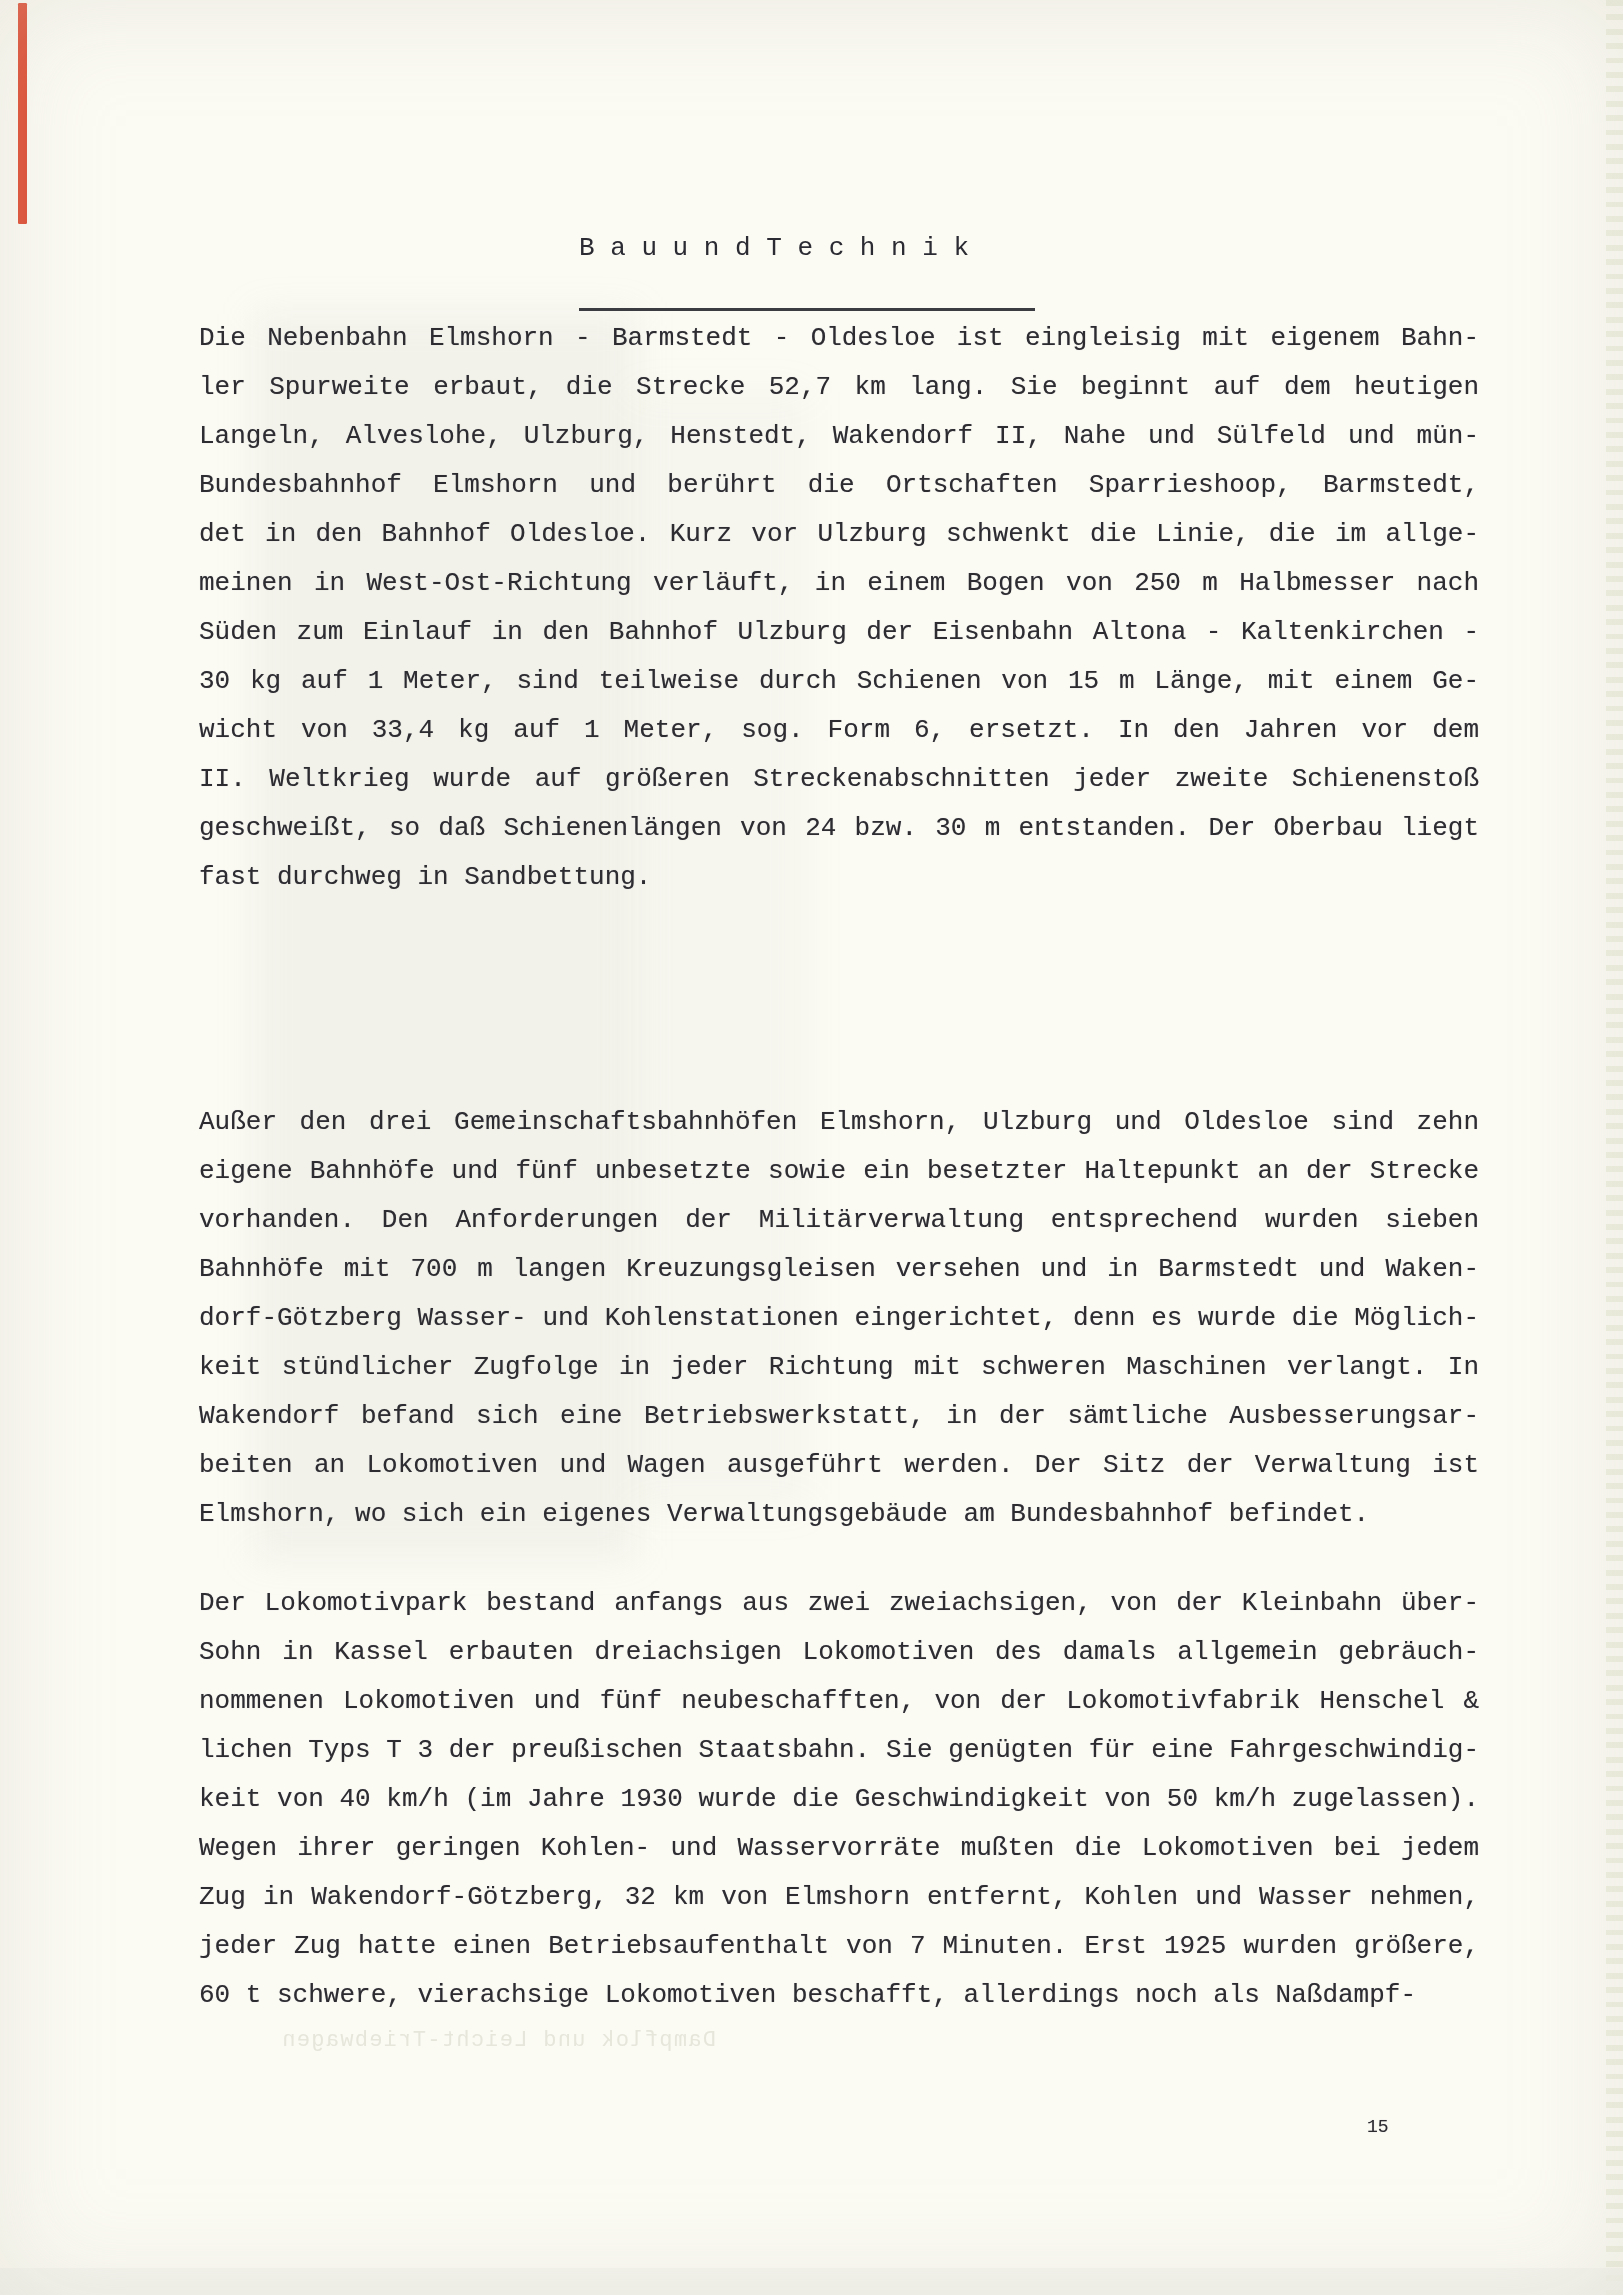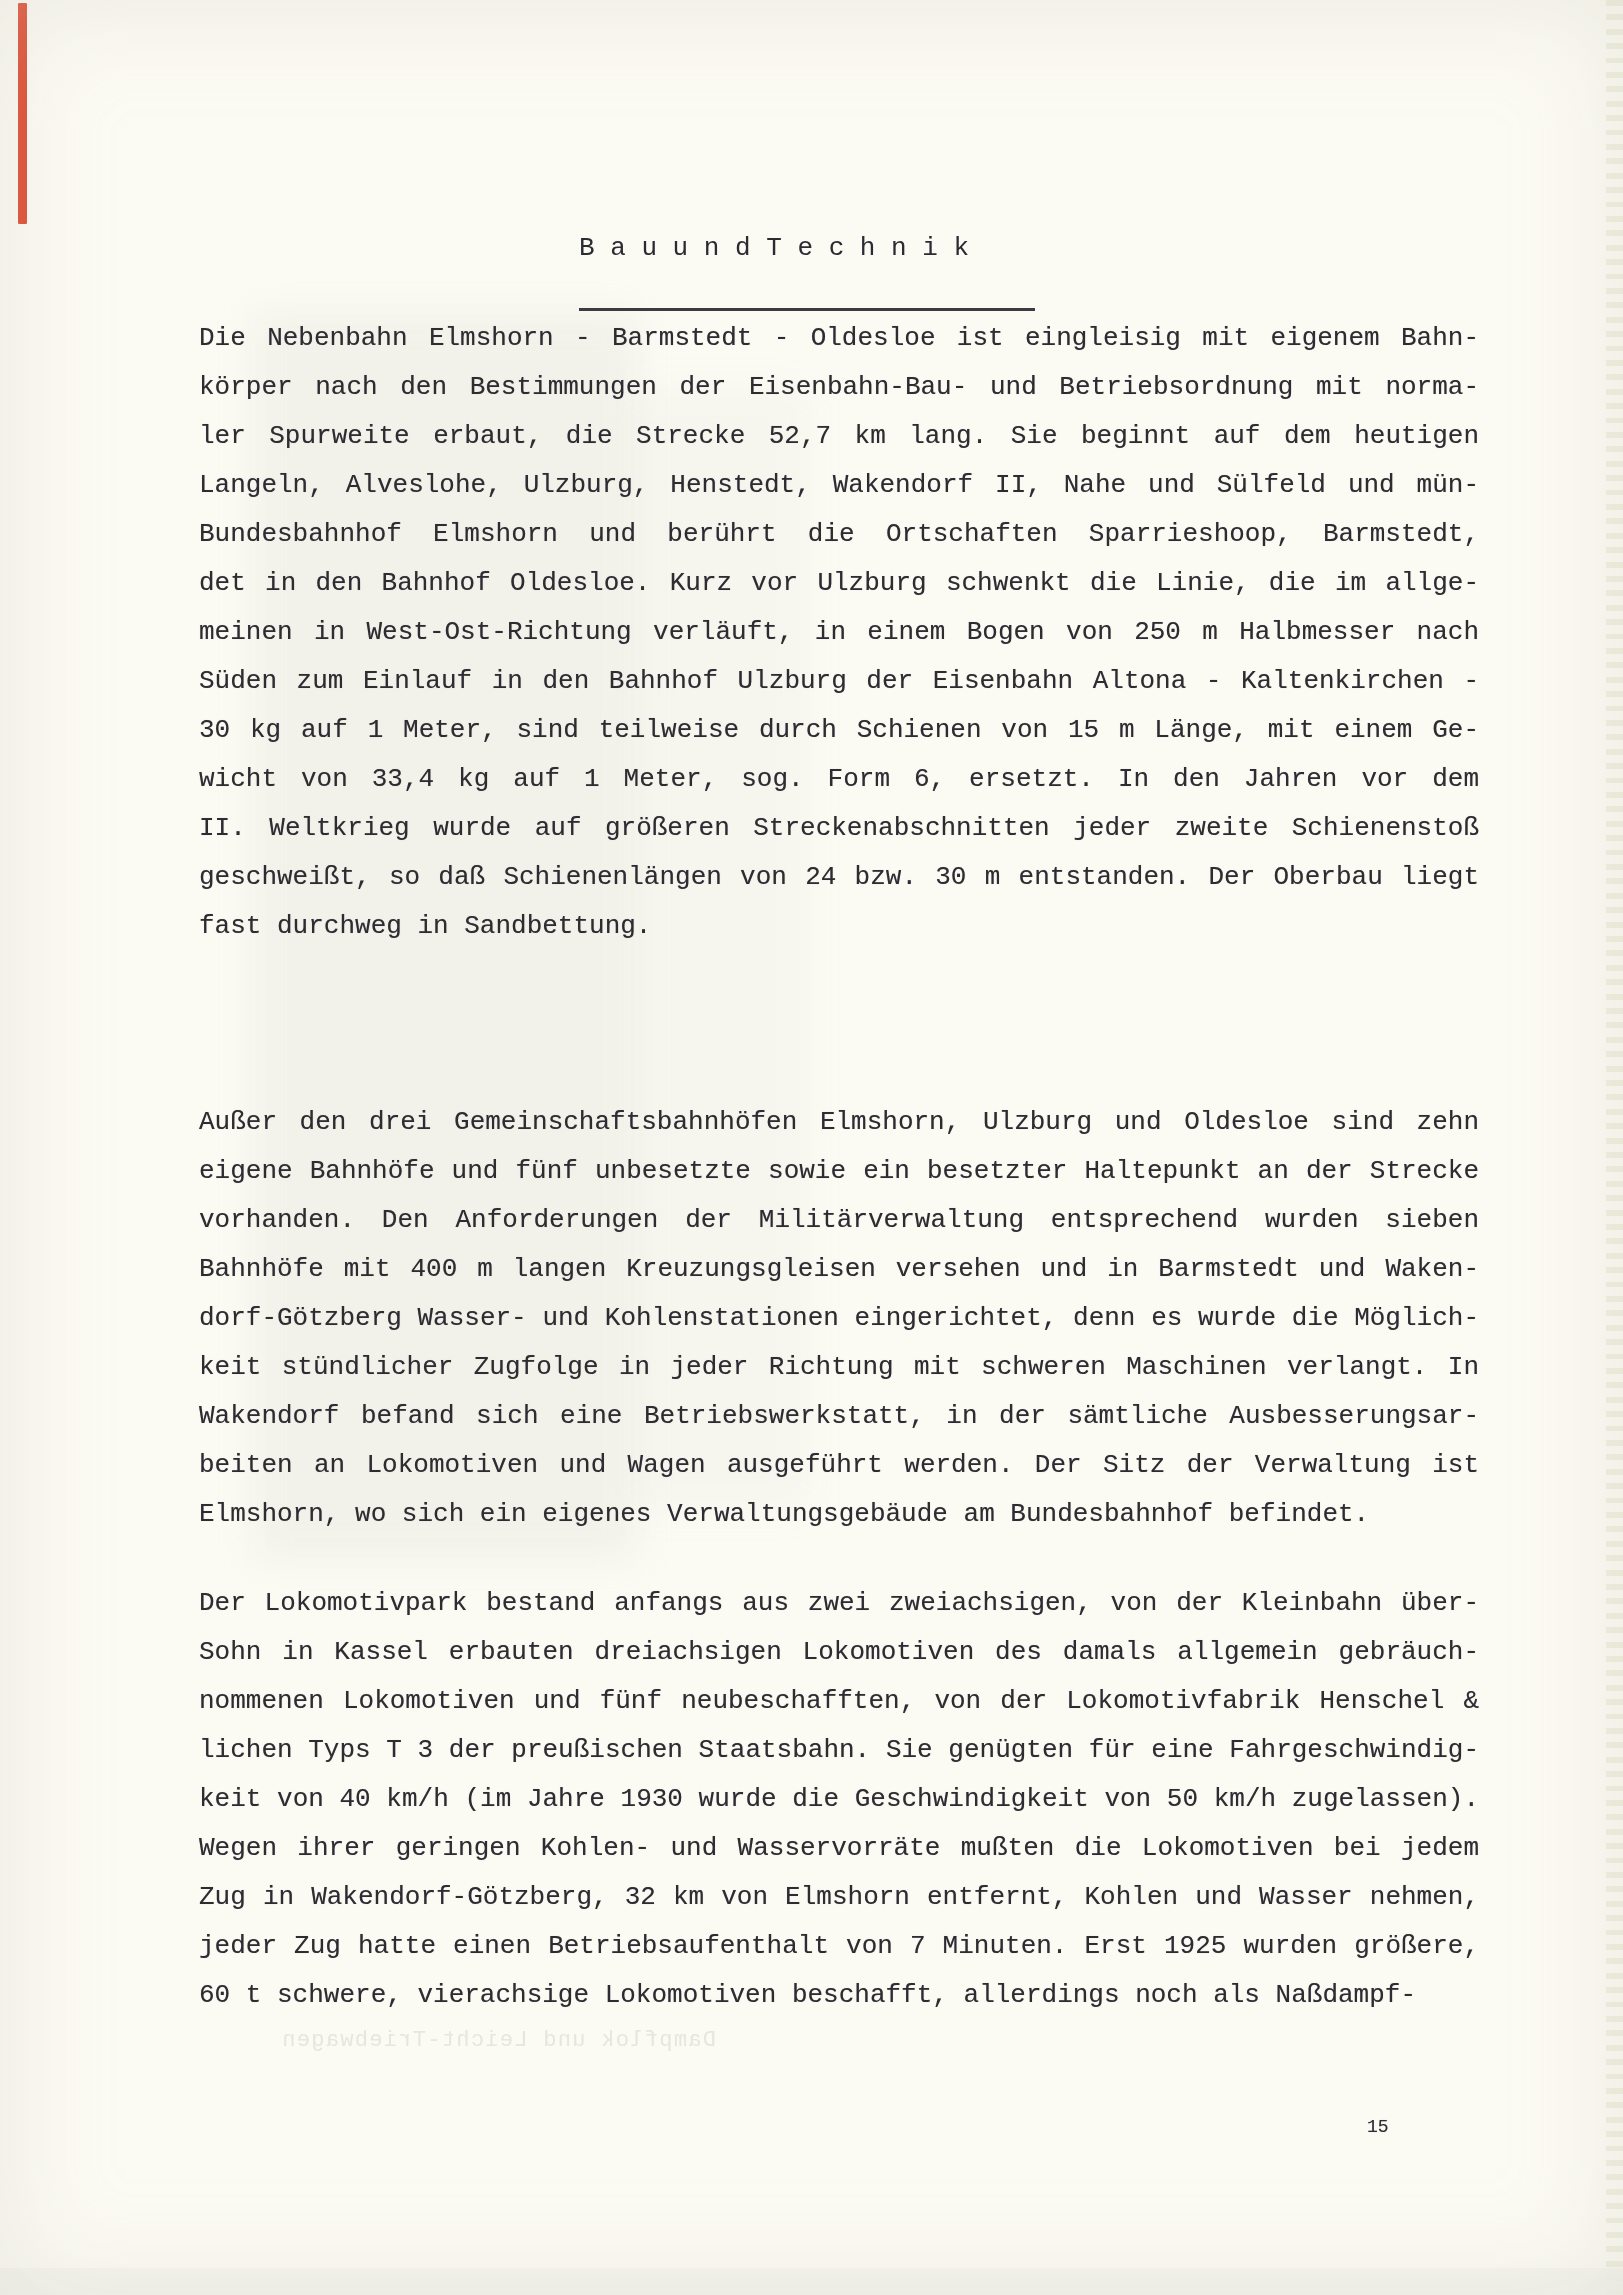--- a/index.html
+++ b/index.html
@@ -79,38 +79,37 @@
 
   <div class="red-mark" style="background:#dd4a31;" title="Dampflok und Leicht-Triebwagen"></div>
 
   <div class="edge-texture"></div>
 
   <div class="title">B a u   u n d   T e c h n i k</div>
   <div class="title-underline"></div>
 
   <div class="para p1">
       <div class="line">Die Nebenbahn Elmshorn - Barmstedt - Oldesloe ist eingleisig mit eigenem Bahn-</div>
-      <div class="line">körper nach den Bestimmungen der Eisenbahn-Bau- und Betriebsordnung mit norma-</div>
       <div class="line">ler Spurweite erbaut, die Strecke 52,7 km lang. Sie beginnt auf dem heutigen</div>
       <div class="line">Langeln, Alveslohe, Ulzburg, Henstedt, Wakendorf II, Nahe und Sülfeld und mün-</div>
       <div class="line">Bundesbahnhof Elmshorn und berührt die Ortschaften Sparrieshoop, Barmstedt,</div>
       <div class="line">det in den Bahnhof Oldesloe. Kurz vor Ulzburg schwenkt die Linie, die im allge-</div>
       <div class="line">meinen in West-Ost-Richtung verläuft, in einem Bogen von 250 m Halbmesser nach</div>
       <div class="line">Süden zum Einlauf in den Bahnhof Ulzburg der Eisenbahn Altona - Kaltenkirchen -</div>
       <div class="line">30 kg auf 1 Meter, sind teilweise durch Schienen von 15 m Länge, mit einem Ge-</div>
       <div class="line">wicht von 33,4 kg auf 1 Meter, sog. Form 6, ersetzt. In den Jahren vor dem</div>
       <div class="line">II. Weltkrieg wurde auf größeren Streckenabschnitten jeder zweite Schienenstoß</div>
       <div class="line">geschweißt, so daß Schienenlängen von 24 bzw. 30 m entstanden. Der Oberbau liegt</div>
       <div class="line last">fast durchweg in Sandbettung.</div>
     </div>
   <div class="para p2">
       <div class="line">Außer den drei Gemeinschaftsbahnhöfen Elmshorn, Ulzburg und Oldesloe sind zehn</div>
       <div class="line">eigene Bahnhöfe und fünf unbesetzte sowie ein besetzter Haltepunkt an der Strecke</div>
       <div class="line">vorhanden. Den Anforderungen der Militärverwaltung entsprechend wurden sieben</div>
-      <div class="line">Bahnhöfe mit 400 m langen Kreuzungsgleisen versehen und in Barmstedt und Waken-</div>
+      <div class="line">Bahnhöfe mit 700 m langen Kreuzungsgleisen versehen und in Barmstedt und Waken-</div>
       <div class="line">dorf-Götzberg Wasser- und Kohlenstationen eingerichtet, denn es wurde die Möglich-</div>
       <div class="line">keit stündlicher Zugfolge in jeder Richtung mit schweren Maschinen verlangt. In</div>
       <div class="line">Wakendorf befand sich eine Betriebswerkstatt, in der sämtliche Ausbesserungsar-</div>
       <div class="line">beiten an Lokomotiven und Wagen ausgeführt werden. Der Sitz der Verwaltung ist</div>
       <div class="line last">Elmshorn, wo sich ein eigenes Verwaltungsgebäude am Bundesbahnhof befindet.</div>
     </div>
   <div class="para p3">
       <div class="line">Der Lokomotivpark bestand anfangs aus zwei zweiachsigen, von der Kleinbahn über-</div>
       <div class="line">Sohn in Kassel erbauten dreiachsigen Lokomotiven des damals allgemein gebräuch-</div>
       <div class="line">nommenen Lokomotiven und fünf neubeschafften, von der Lokomotivfabrik Henschel &amp;</div>

